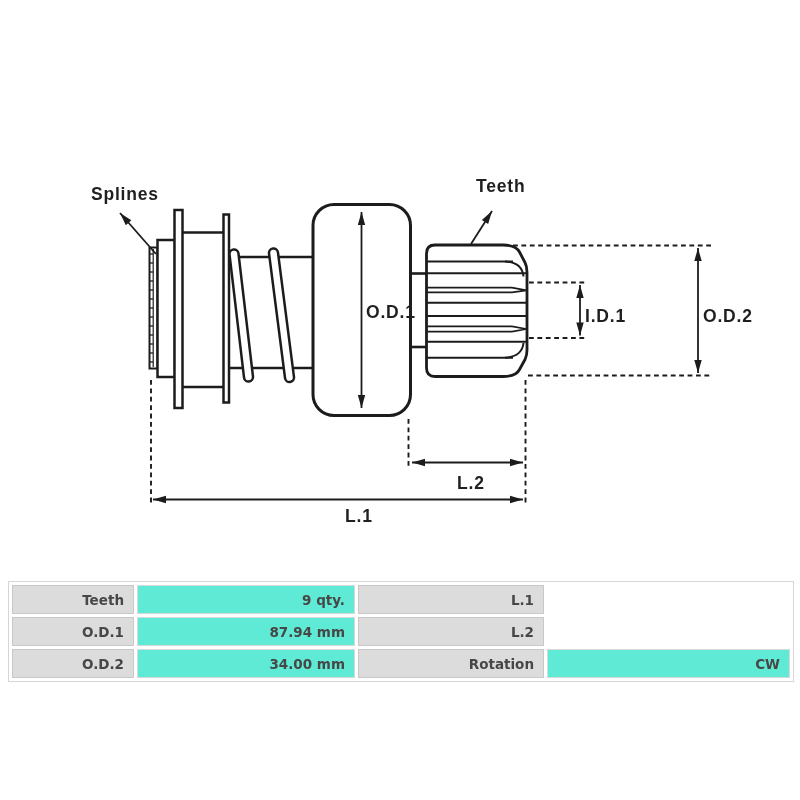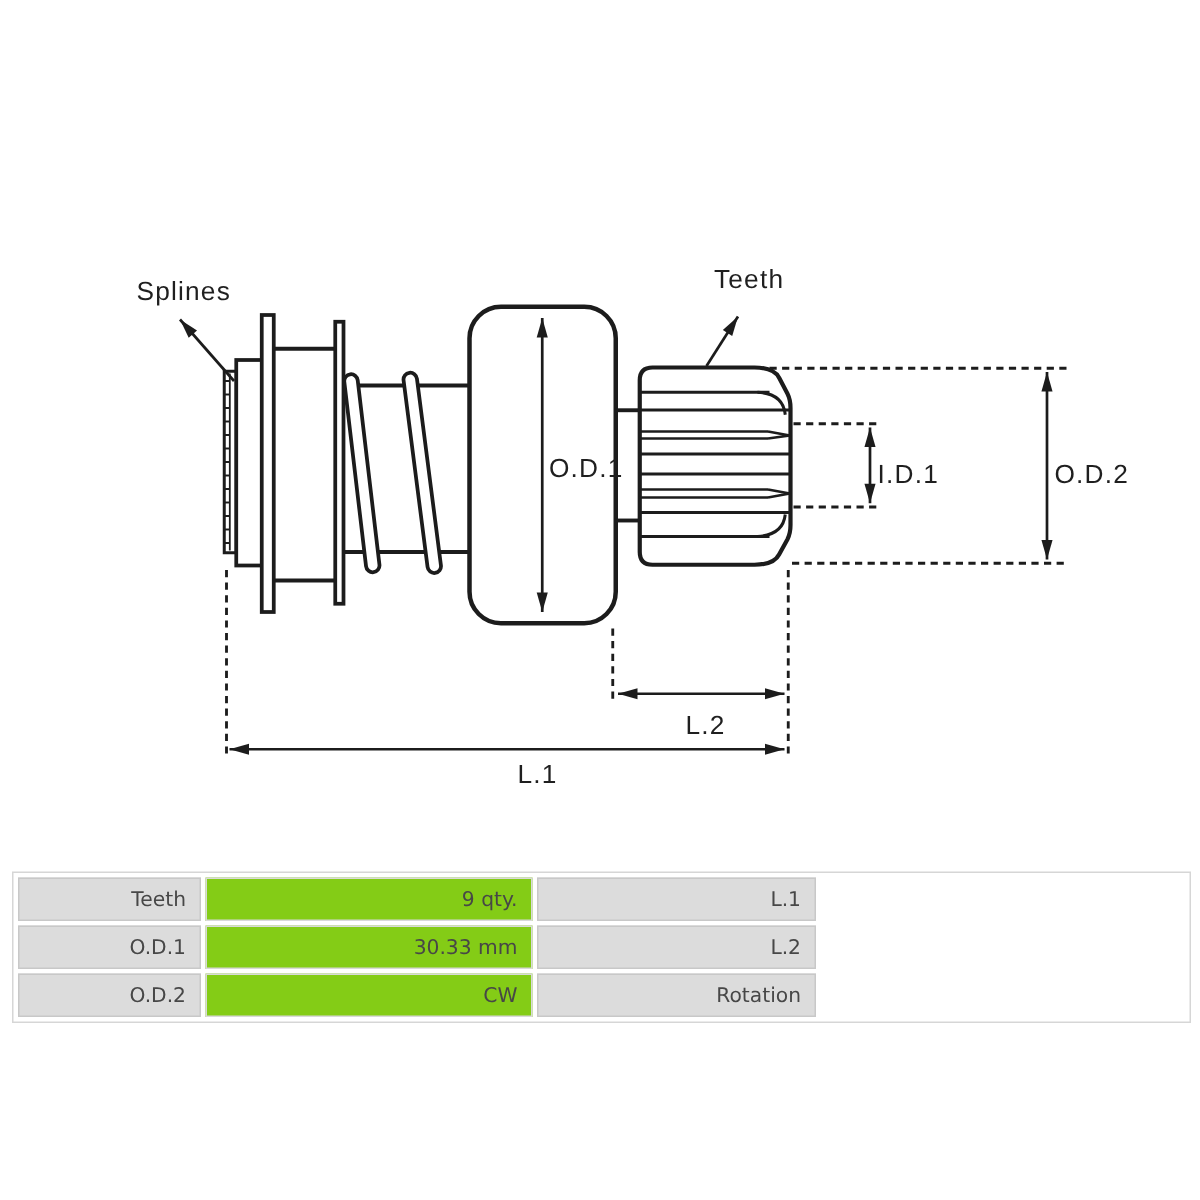--- a/index.html
+++ b/index.html
@@ -4,20 +4,21 @@
 <style>
   * { margin: 0; padding: 0; box-sizing: border-box; }
   html, body { background: #ffffff; }
   .canvas {
     position: relative;
     width: 800px;
     height: 728px;
     background: #ffffff;
     overflow: hidden;
     font-family: "Liberation Sans", sans-serif;
+    font-weight: bold;
   }
   .diagram-svg { position: absolute; left: 0; top: 0; }
 
   .spec-table {
     position: absolute;
     left: 8px;
     top: 581px;
     width: 786px;
     background: #ffffff;
     border: 1px solid #d6d6d6;
@@ -34,21 +35,21 @@
     grid-template-columns: 122px 218px 186px 1fr;
     gap: 3px;
     height: 29px;
   }
   .cell {
     display: flex;
     align-items: center;
     justify-content: flex-end;
     padding-right: 9px;
     border: 1px solid #d9d9d9;
-    background: #84cc16;
+    background: #5eead4;
     white-space: nowrap;
   }
   .cell.label {
     background: #dcdcdc;
     border-color: #c8c8c8;
   }
   .dtext {
     font-family: "Liberation Sans", sans-serif;
     fill: #1f1f1f;
   }
@@ -181,23 +182,24 @@
   </svg>
 
   <div class="spec-table">
     <div class="spec-row">
       <div class="cell label">Teeth</div>
       <div class="cell value">9 qty.</div>
       <div class="cell label">L.1</div>
     </div>
     <div class="spec-row">
       <div class="cell label">O.D.1</div>
-      <div class="cell value">30.33 mm</div>
+      <div class="cell value">87.94 mm</div>
       <div class="cell label">L.2</div>
     </div>
     <div class="spec-row">
       <div class="cell label">O.D.2</div>
+      <div class="cell value">34.00 mm</div>
+      <div class="cell label">Rotation</div>
       <div class="cell value">CW</div>
-      <div class="cell label">Rotation</div>
     </div>
   </div>
 
 </div>
 
 </body></html>

